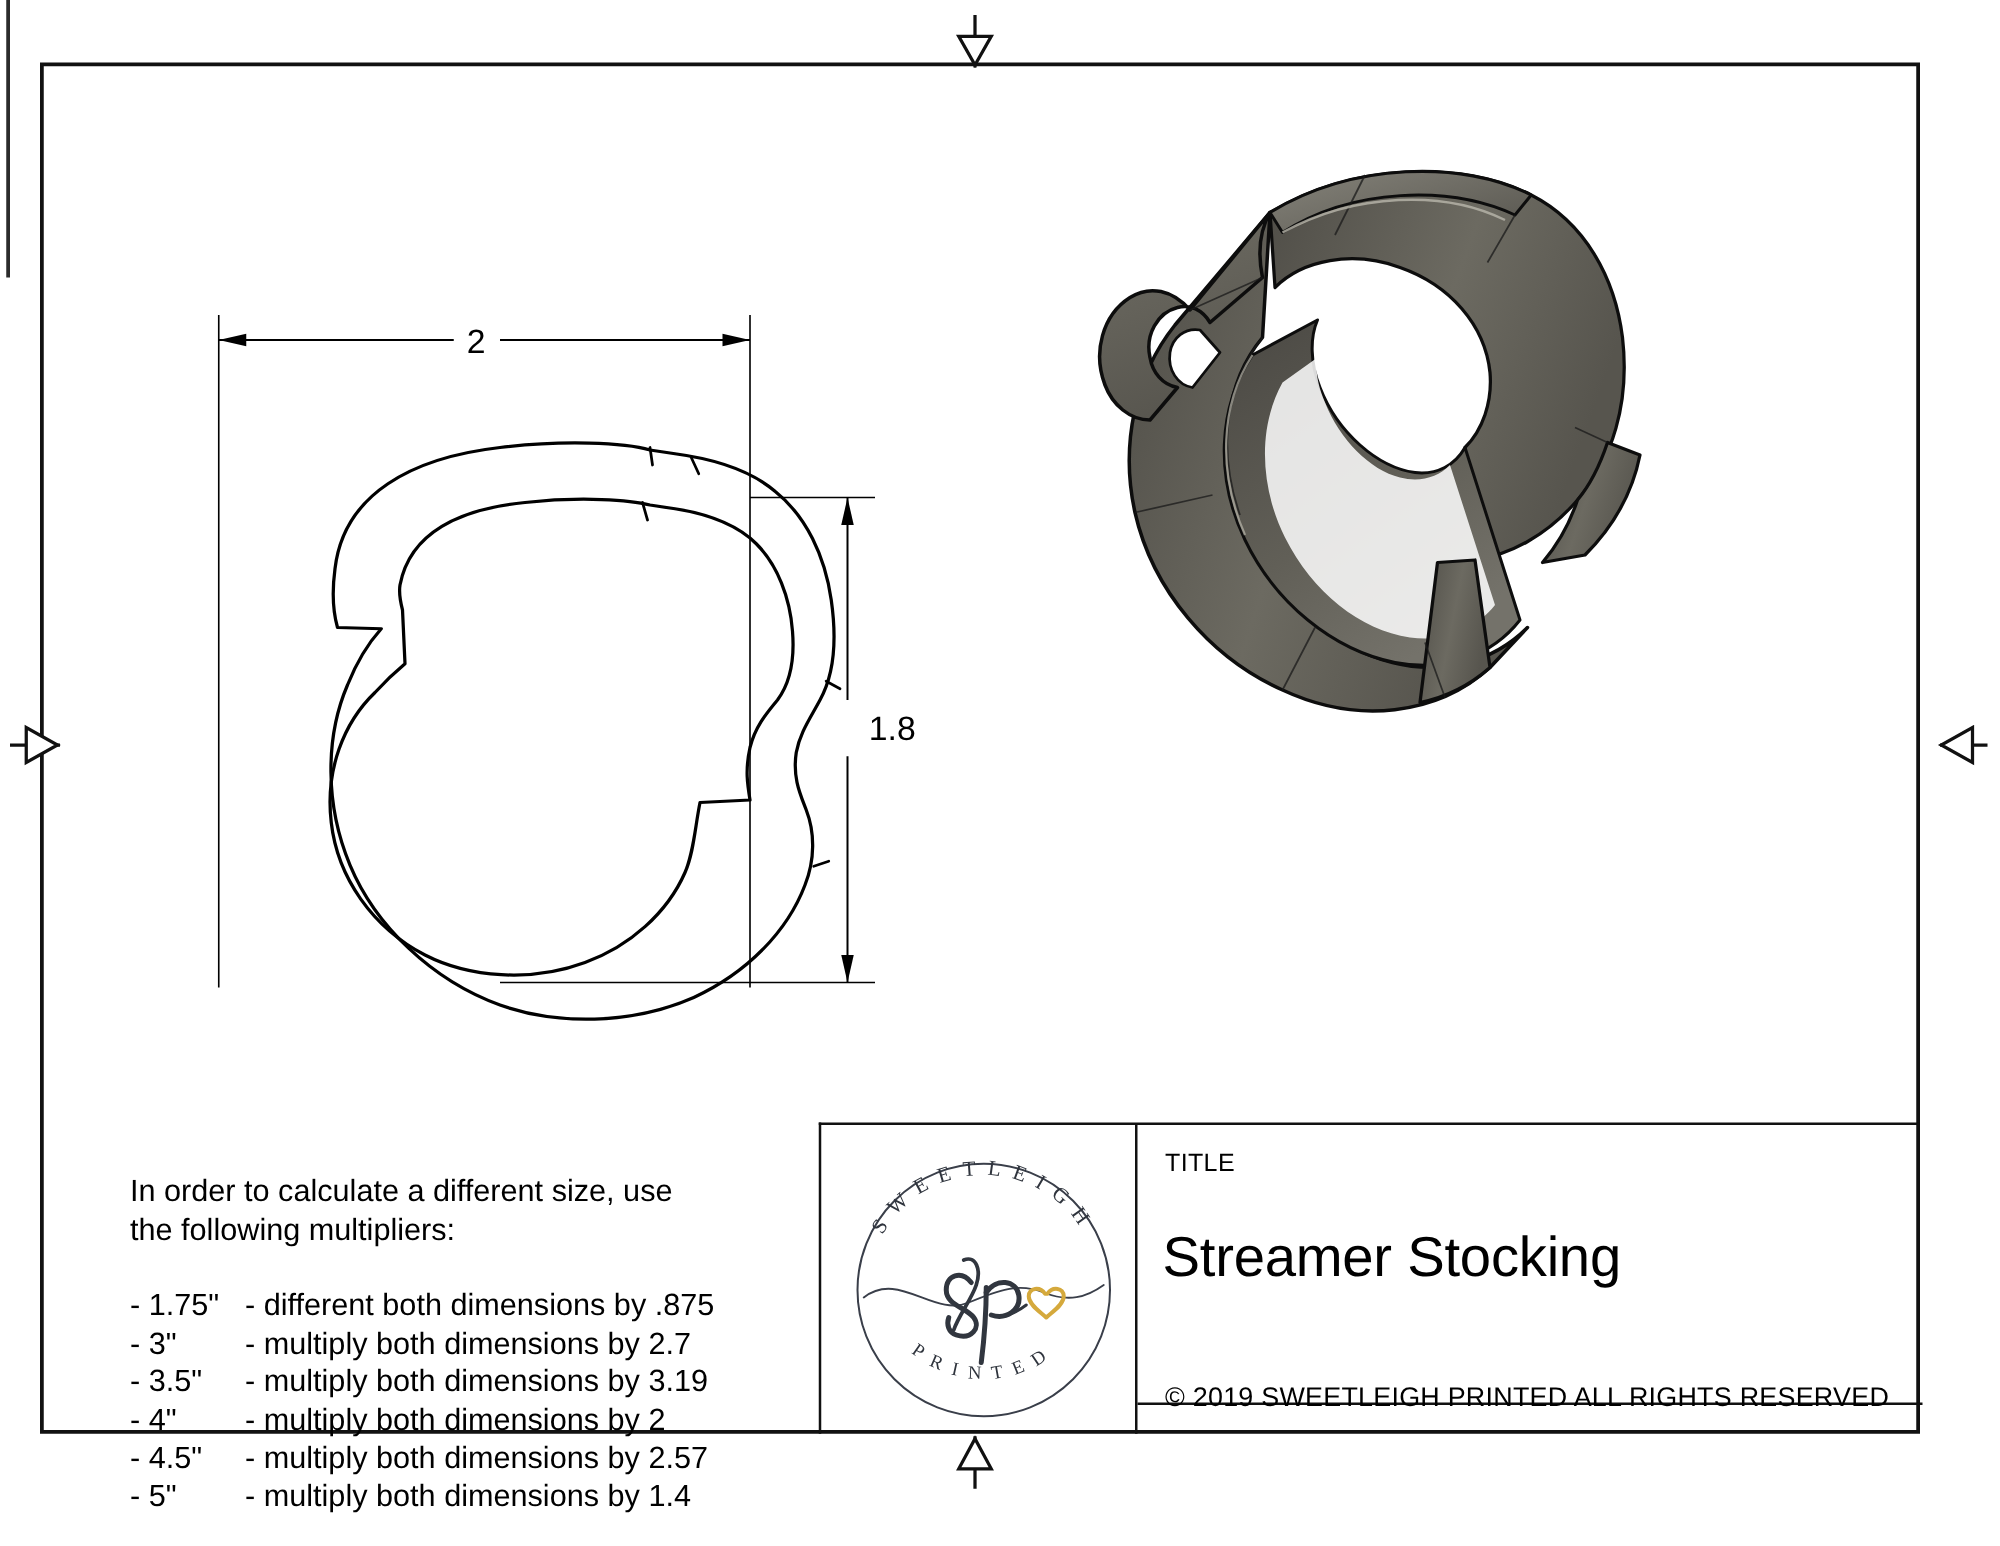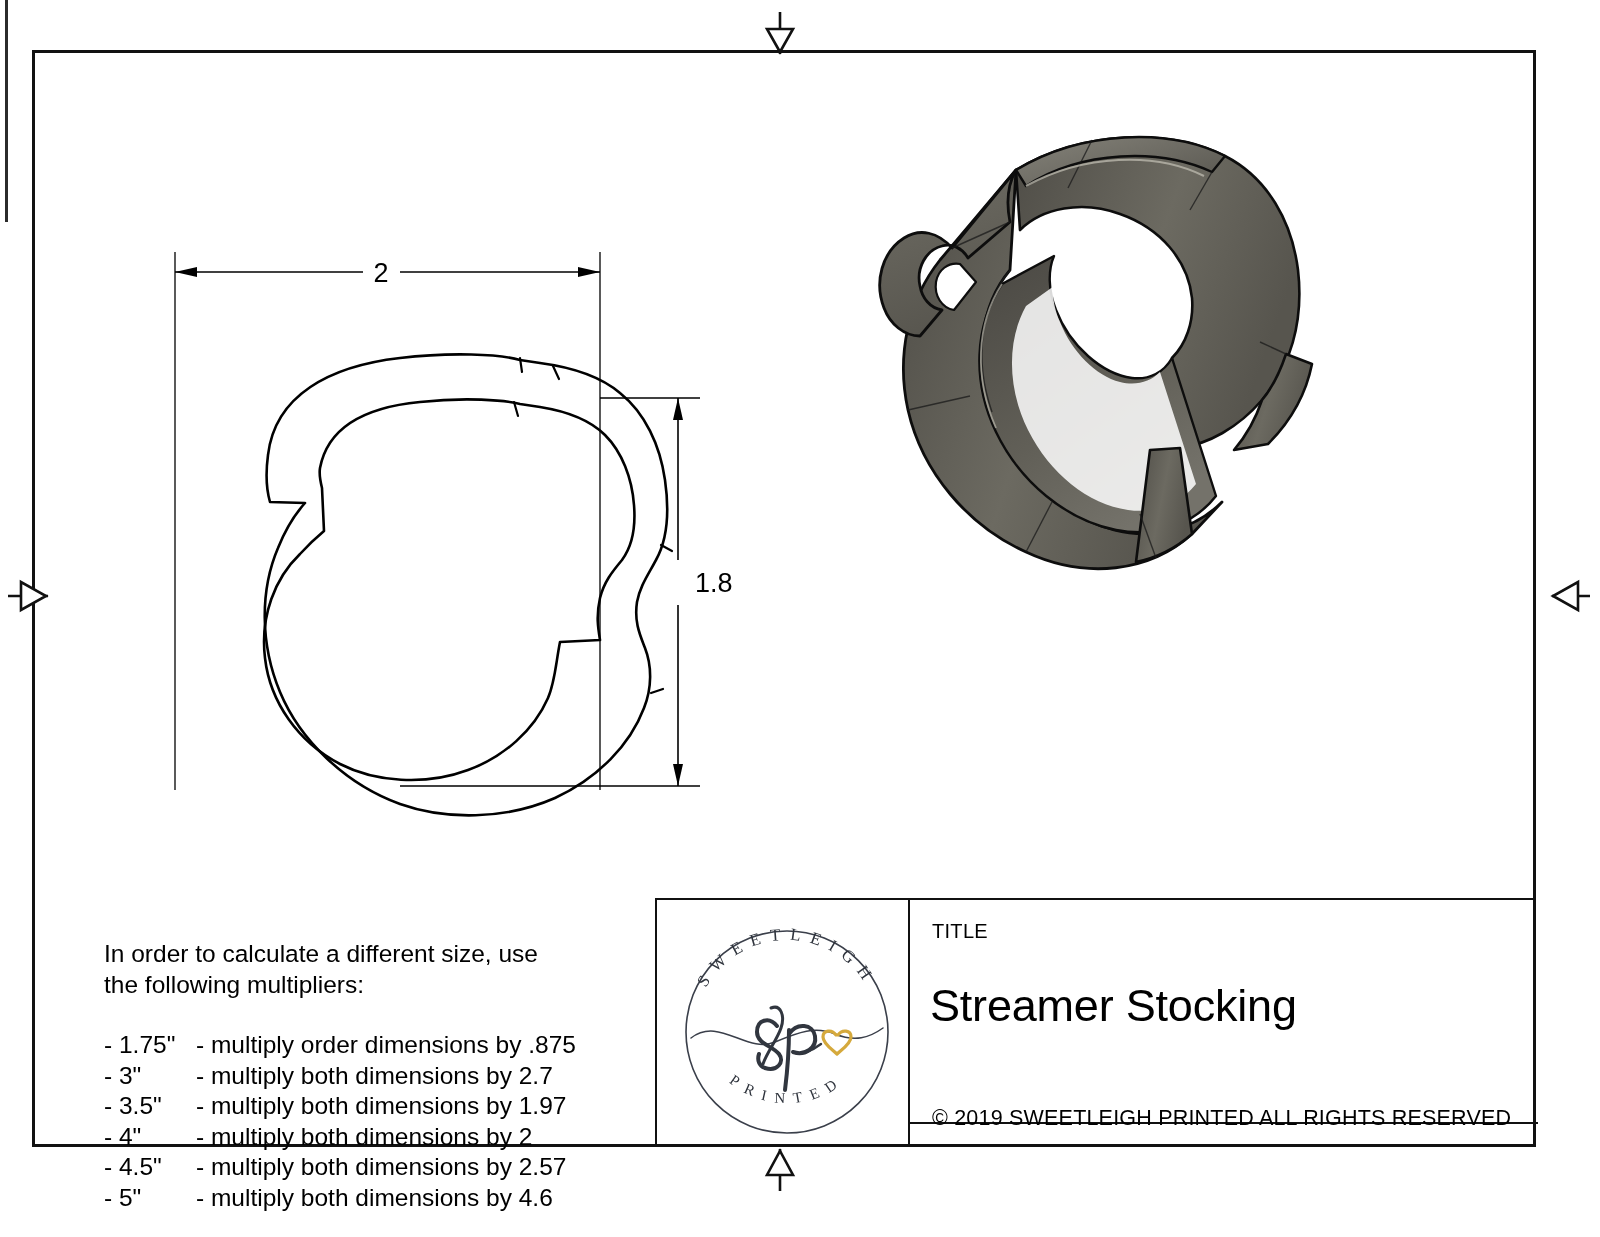--- a/index.html
+++ b/index.html
@@ -377,26 +377,26 @@
         <path fill="none" stroke="#b9b6ab" stroke-width="2" opacity="0.8" d="M 206 76 C 264 44, 336 42, 384 66"></path>
         <path fill="none" stroke="#b9b6ab" stroke-width="1.8" opacity="0.7" d="M 182 174 C 156 214, 154 268, 176 318"></path>
       </g>
     </svg>
   </div>
 
   <div class="notes">
     <div class="notes-head">In order to calculate a different size, use
 the following multipliers:</div>
     <div class="mult-list">
-      <div class="mult-row"><span class="mult-size">- 1.75"</span><span>- multiply order dimensions by .875</span></div>
+      <div class="mult-row"><span class="mult-size">- 1.75"</span><span>- different both dimensions by .875</span></div>
       <div class="mult-row"><span class="mult-size">- 3"</span><span>- multiply both dimensions by 2.7</span></div>
-      <div class="mult-row"><span class="mult-size">- 3.5"</span><span>- multiply both dimensions by 1.97</span></div>
+      <div class="mult-row"><span class="mult-size">- 3.5"</span><span>- multiply both dimensions by 3.19</span></div>
       <div class="mult-row"><span class="mult-size">- 4"</span><span>- multiply both dimensions by 2</span></div>
       <div class="mult-row"><span class="mult-size">- 4.5"</span><span>- multiply both dimensions by 2.57</span></div>
-      <div class="mult-row"><span class="mult-size">- 5"</span><span>- multiply both dimensions by 4.6</span></div>
+      <div class="mult-row"><span class="mult-size">- 5"</span><span>- multiply both dimensions by 1.4</span></div>
     </div>
   </div>
 
   <div class="titleblock">
 
     <div class="tb-logo-cell">
       <svg width="240" height="240" viewBox="0 0 240 240">
         <defs>
           <path id="arcTop" d="M 30 128 A 92 92 0 0 1 214 128"></path>
           <path id="arcBot" d="M 34 128 A 90 90 0 0 0 210 128"></path>

